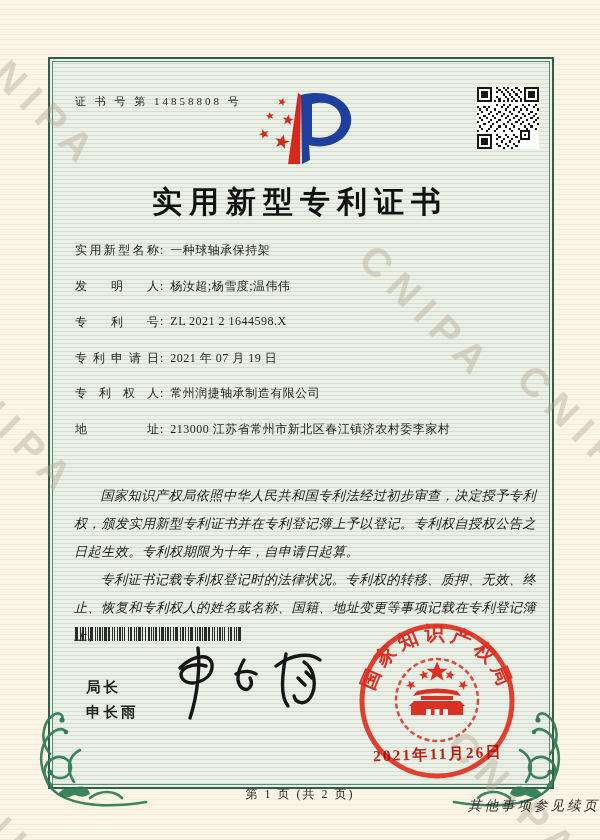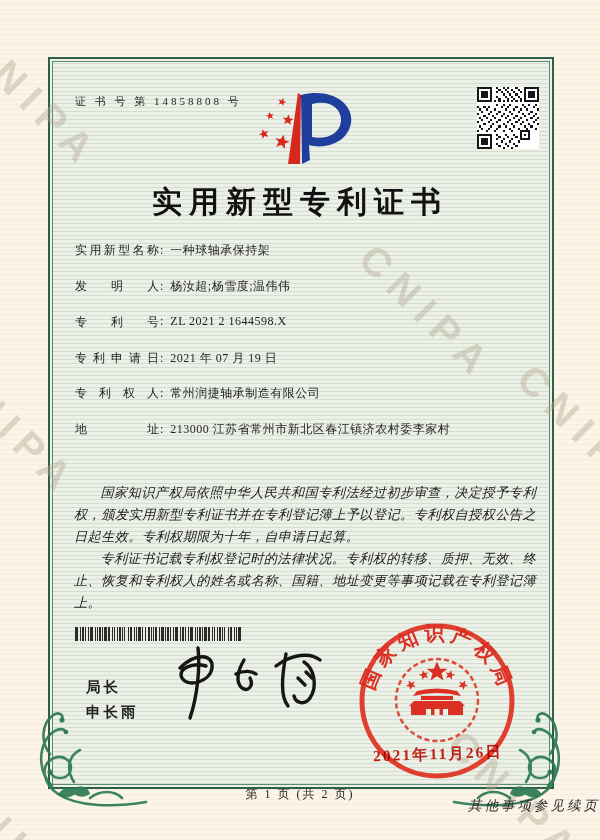--- a/index.html
+++ b/index.html
@@ -30,21 +30,21 @@
   .qr{position:absolute;left:477px;top:87px;}
   .title{position:absolute;left:0;right:0;top:170px;margin:12px;text-align:center;
     font-size:30px;font-weight:700;letter-spacing:7px;color:#111;}
   .frow{position:absolute;left:75px;right:58px;height:24px;font-size:12px;white-space:nowrap;}
   .r0{top:242px}.r1{top:278px}.r2{top:314px}.r3{top:350px}.r4{top:385px}.r5{top:421px}.r6{top:456px}
   .flabel{display:inline-block;width:84px;text-align:justify;text-align-last:justify;vertical-align:top;}
   .colon{display:inline-block;margin:0 7px 0 1px;}
   .fvalue{letter-spacing:.5px;}
   .pair2{position:absolute;left:228px;top:0;}
   .paras{position:absolute;left:74px;top:482px;width:462px;
-    font-style:italic;font-size:13.2px;line-height:22px;letter-spacing:.4px;color:#1b1b1b;}
+    font-style:italic;font-size:13.2px;line-height:28px;letter-spacing:.4px;color:#1b1b1b;}
   .paras p{margin:0;text-indent:2em;text-align:justify;}
   .barcode{position:absolute;left:75px;top:627px;}
   .signer{position:absolute;left:86px;font:600 14.5px "Liberation Sans","DejaVu Sans",sans-serif;letter-spacing:3px;color:#222;}
   .signer.t1{top:678px}.signer.t2{top:703px}
   .sig{position:absolute;left:152px;top:642px;}
   .seal{position:absolute;left:356px;top:620px;mix-blend-mode:multiply;opacity:.95;}
   .seal-date{position:absolute;left:352px;top:744px;width:172px;text-align:center;
     font-size:15.5px;font-weight:700;color:#bf2014;letter-spacing:2px;
     transform:rotate(-2deg);mix-blend-mode:multiply;}
   .pageno{position:absolute;left:0;right:0;top:762px;text-align:center;font-size:12px;letter-spacing:2px;margin-top:24px;}

